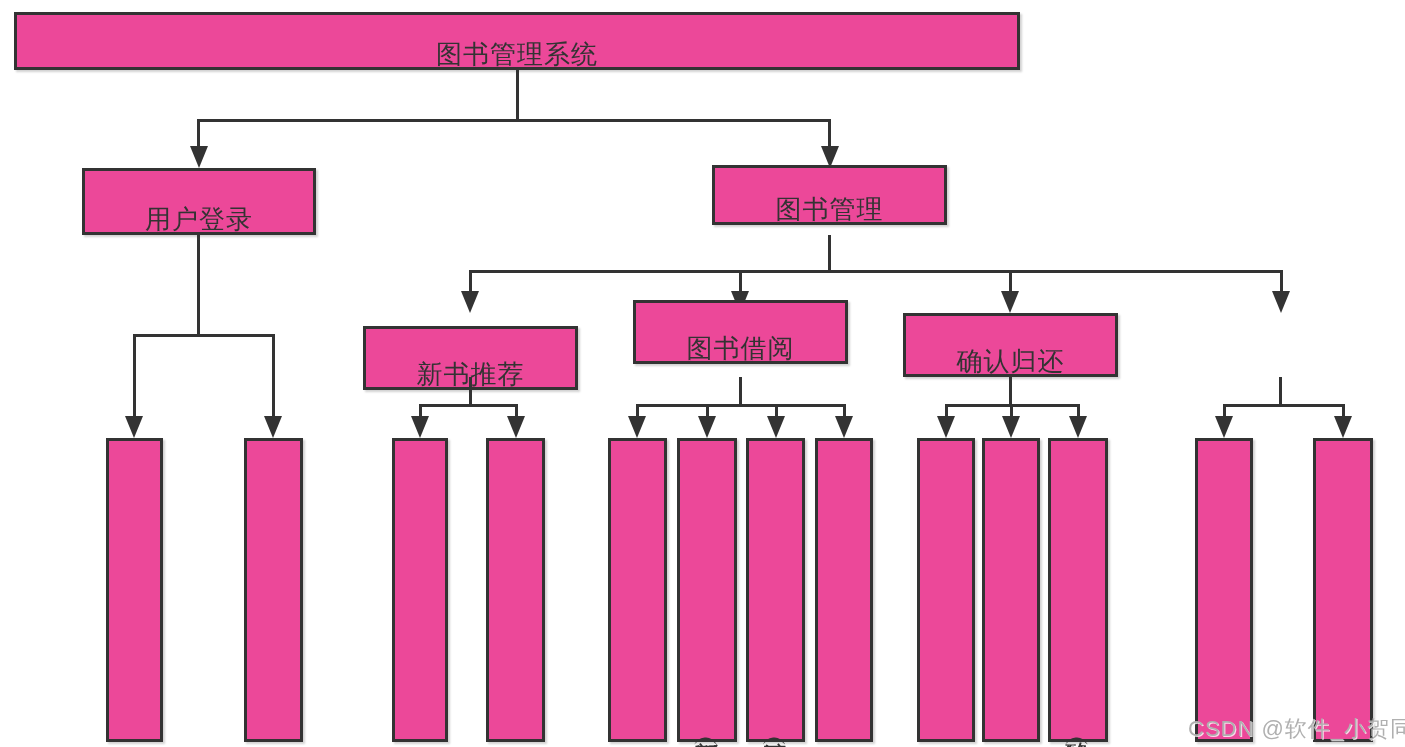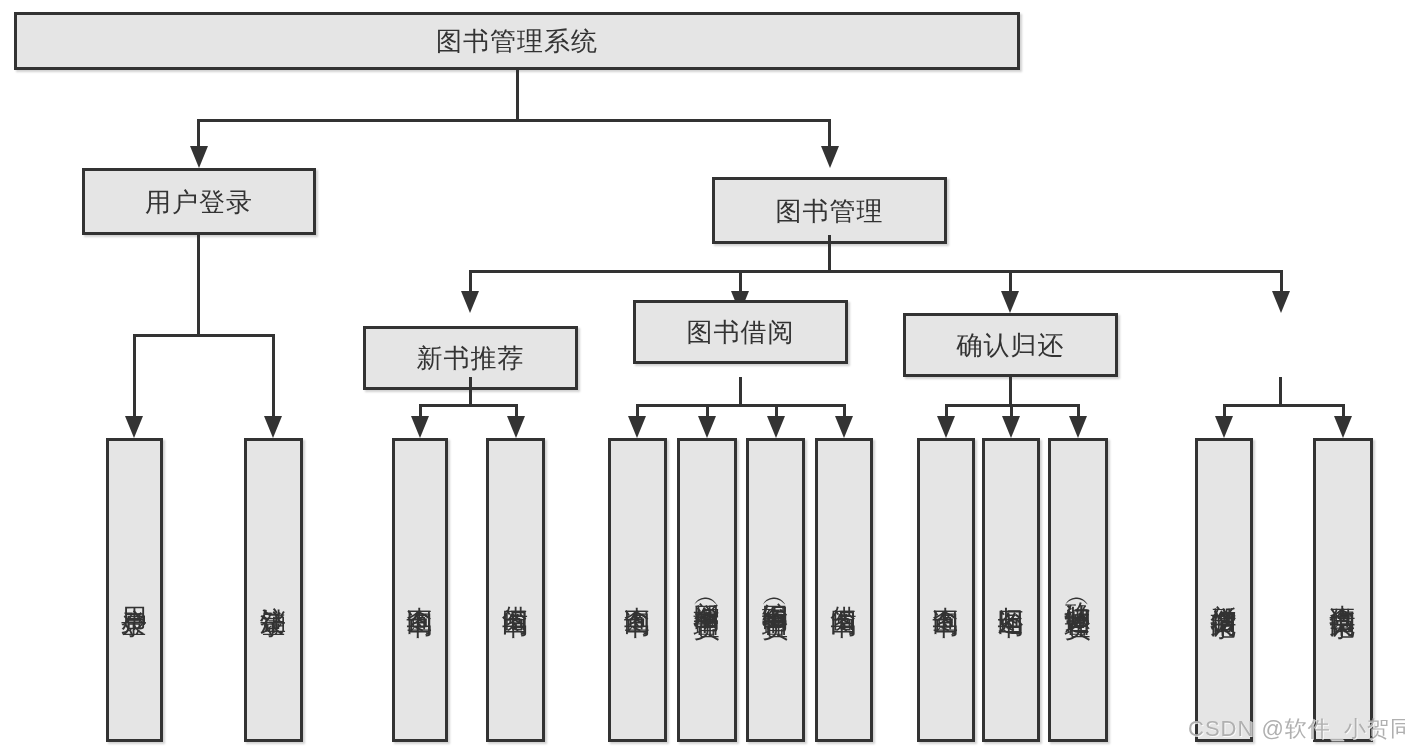--- a/index.html
+++ b/index.html
@@ -6,23 +6,23 @@
   #canvas{
     position:relative;
     width:1405px;height:747px;
     background:#ffffff;
     overflow:hidden;
     font-family:"Liberation Sans","DejaVu Sans",sans-serif;
   }
   .box{
     position:absolute;
     border:3px solid #333333;
-    background:#e5e5e5;
+    background:#ec4899;
     box-sizing:border-box;
-    display:flex;align-items:center;justify-content:center;
+    display:flex;align-items:flex-end;justify-content:center;
     box-shadow:2px 2px 2px rgba(0,0,0,0.18);
   }
   .lbl{
     font-size:26px;
     color:#333333;
     letter-spacing:1px;
     white-space:nowrap;
     line-height:1;
   }
   .vbox .lbl{
@@ -61,21 +61,21 @@
   <div class="vline" style="left:515.5px;top:70px;height:51px"></div>
   <div class="hline" style="left:197px;top:119px;width:634px"></div>
   <div class="vline" style="left:197px;top:119px;height:31px"></div>
   <div class="arrow" style="left:189.5px;top:146px"></div>
   <div class="vline" style="left:828px;top:119px;height:31px"></div>
   <div class="arrow" style="left:820.5px;top:146px"></div>
 
   <div class="box" style="left:82px;top:168px;width:234px;height:67px">
     <span class="lbl">用户登录</span>
   </div>
-  <div class="box" style="left:712px;top:177px;width:235px;height:67px">
+  <div class="box" style="left:712px;top:165px;width:235px;height:60px">
     <span class="lbl">图书管理</span>
   </div>
 
   <div class="vline" style="left:197px;top:235px;height:101px"></div>
   <div class="hline" style="left:132.5px;top:334px;width:142px"></div>
   <div class="vline" style="left:132.5px;top:334px;height:86px"></div>
   <div class="arrow" style="left:125px;top:416px"></div>
   <div class="vline" style="left:271.5px;top:334px;height:86px"></div>
   <div class="arrow" style="left:264px;top:416px"></div>
 

